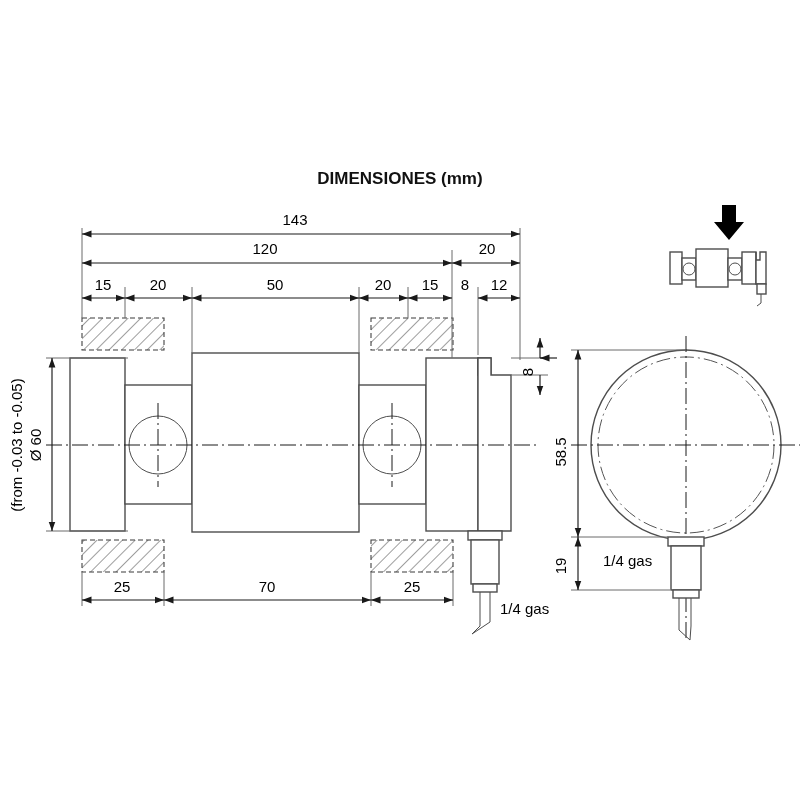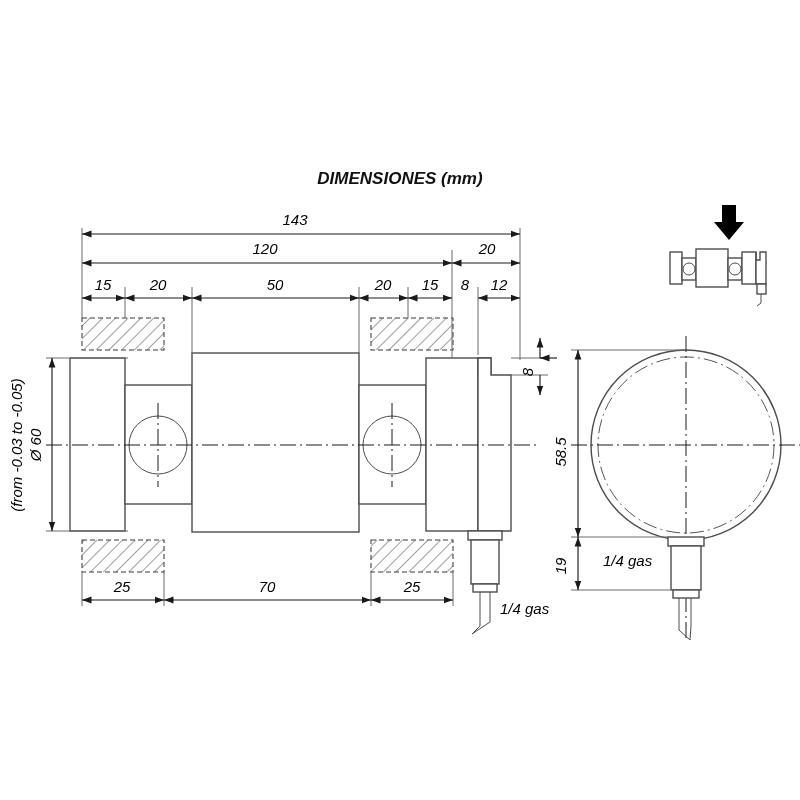--- a/index.html
+++ b/index.html
@@ -1,17 +1,17 @@
 <!DOCTYPE html>
 <html><head>
 <meta charset="utf-8">
 <style>
   html,body{margin:0;padding:0;background:#ffffff;}
   body{width:800px;height:800px;font-family:"Liberation Sans",sans-serif;color:#000;}
-  #stage{position:relative;width:800px;height:800px;overflow:hidden;background:#fff;font-style:italic;}
+  #stage{position:relative;width:800px;height:800px;overflow:hidden;background:#fff;}
   #stage svg{display:block;}
   .t{font-family:"Liberation Sans",sans-serif;font-size:15px;fill:#000;}
   .t-title{font-family:"Liberation Sans",sans-serif;font-size:17px;font-weight:bold;fill:#111;}
 </style>
 </head>
 <body>
 
 <div id="stage">
   <svg width="800" height="800" viewBox="0 0 800 800" xmlns="http://www.w3.org/2000/svg">
     <defs>

